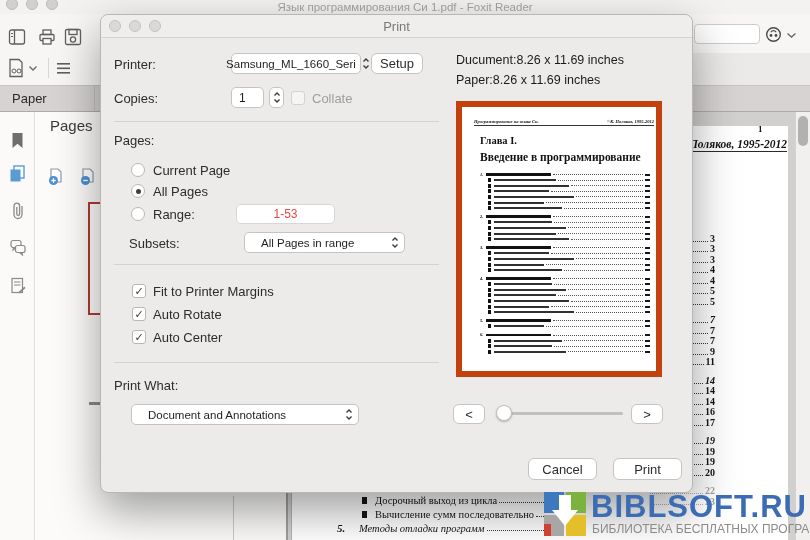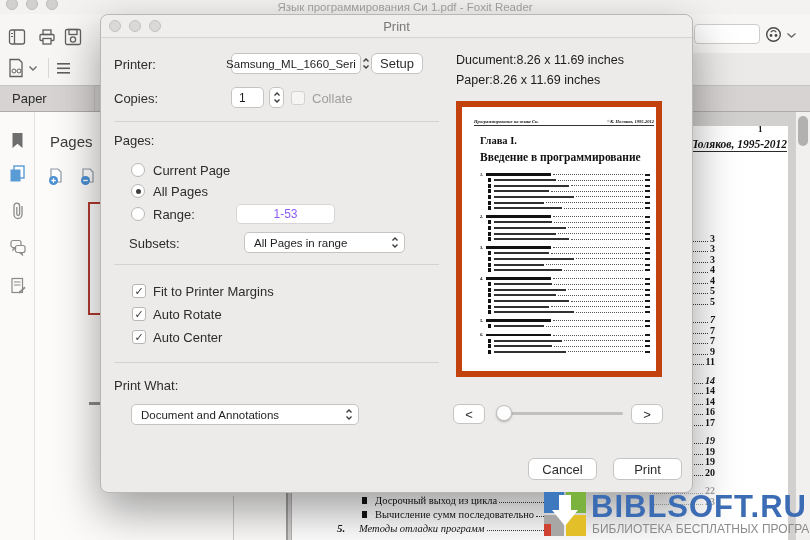--- a/index.html
+++ b/index.html
@@ -12,21 +12,21 @@
   .tl{border-radius:50%;width:12px;height:12px;background:#d2d0cf;border:1px solid #bdbbba;box-sizing:border-box;}
   .toolbar{left:0;top:14px;width:810px;height:71px;background:#f8f6f5;}
   .tb-right-band{left:660px;top:53px;width:150px;height:32px;background:#eceae9;}
   .tb-icon{display:flex;align-items:center;justify-content:center;}
   .search-box{left:694px;top:24px;width:66px;height:20px;background:#fff;border:1px solid #cfcdcc;border-radius:4px;box-sizing:border-box;}
   .tabbar{left:0;top:85px;width:810px;height:27px;background:#d6d3d2;border-top:1px solid #c6c4c3;border-bottom:1px solid #aeacab;box-sizing:border-box;}
   .start-tab{left:0;top:0;width:95px;height:25px;border-right:1px solid #c2c0bf;box-sizing:border-box;}
   .start-tab span{display:block;padding-left:12px;line-height:25px;font-size:13px;color:#2b2b2b;}
   .sidebar{left:0;top:112px;width:35px;height:428px;background:#fbfaf9;border-right:1px solid #e3e1e0;box-sizing:border-box;}
   .pages-panel{left:35px;top:112px;width:252px;height:428px;background:#fcfbfa;}
-  .pages-title{left:50px;top:133px;font-size:15px;color:#3c3c3c;}
+  .pages-title{left:50px;top:117px;font-size:15px;color:#3c3c3c;}
   .panel-divider{left:286px;top:112px;width:2px;height:428px;background:#a09e9d;}
   .red-thumb{left:88px;top:202px;width:190px;height:113px;background:#fff;border:2px solid #b23a30;box-sizing:border-box;}
   .thumb-dash{left:89px;top:402px;width:11px;height:3px;background:#8a8a8a;}
   .thumb-edge{left:233px;top:496px;width:1px;height:44px;background:#cbc9c8;}
   
   .doc-area{left:288px;top:112px;width:507px;height:428px;background:#d2d0cf;}
   .doc-page{left:292px;top:126px;width:496px;height:414px;background:#fff;box-shadow:-1px 0 0 #b5b3b2;}
   .doc-serif{font-family:"Liberation Serif","DejaVu Serif",serif;color:#141414;}
   .doc-header{left:310px;top:138px;width:477px;display:flex;justify-content:space-between;align-items:flex-end;
     border-bottom:1px solid #2a2a2a;padding-bottom:1px;font-size:11.5px;font-style:italic;font-weight:bold;}
@@ -47,33 +47,33 @@
   .dialog{left:100px;top:14px;width:593px;height:479px;background:#edebe9;border:1px solid #b9b7b6;
     border-radius:8px;box-shadow:0 18px 45px rgba(0,0,0,.38);box-sizing:border-box;z-index:10;}
   .dlg-titlebar{left:0;top:0;width:100%;height:23px;background:#f0eeec;border-bottom:1px solid #d6d4d2;
     border-radius:8px 8px 0 0;box-sizing:border-box;}
   .dlg-title{width:100%;text-align:center;line-height:23px;font-size:13px;color:#7b7977;}
   .dlg-tl{border-radius:50%;width:12px;height:12px;background:#dbd9d8;border:1px solid #c4c2c1;box-sizing:border-box;top:5px;}
   .lbl{font-size:13px;color:#2c2c2c;white-space:nowrap;}
   .lbl-grey{font-size:13px;color:#a09e9d;white-space:nowrap;}
   .field{background:#fff;border:1px solid #c6c4c3;border-radius:5px;box-sizing:border-box;}
   .select{display:flex;align-items:center;justify-content:center;font-size:11.5px;color:#1f1f1f;gap:6px;}
-  .select.left{justify-content:flex-start;padding-left:9px;}
+  .select.left{justify-content:flex-start;padding-left:16px;}
   .select .chev{margin-left:auto;margin-right:5px;flex:none;display:flex;}
   .btn{background:#fff;border:1px solid #c6c4c3;border-radius:6px;box-sizing:border-box;
     display:flex;align-items:center;justify-content:center;font-size:13px;color:#2c2c2c;}
   .divider{height:1px;background:#d4d2d0;}
   .radio{width:14px;height:14px;border-radius:50%;background:#fff;border:1px solid #b9b7b6;box-sizing:border-box;
     display:flex;align-items:center;justify-content:center;}
   .radio .dot{width:5px;height:5px;border-radius:50%;background:#3f3f3f;}
   .checkbox{width:14px;height:14px;border-radius:3px;background:#fff;border:1px solid #b9b7b6;box-sizing:border-box;
     font-size:11px;font-weight:bold;color:#3a3a3a;line-height:12px;text-align:center;}
   .checkbox.off{background:#f7f5f4;border-color:#d4d2d0;}
   .stepper{width:15px;height:21px;display:flex;flex-direction:column;align-items:center;justify-content:center;}
-  .rangebox{border-color:#d8d6d4;display:flex;align-items:center;justify-content:center;font-size:12px;color:#8b5cf6;}
+  .rangebox{border-color:#d8d6d4;display:flex;align-items:center;justify-content:center;font-size:12px;color:#ef4444;}
   .sizeinfo{font-size:12.5px;color:#1b1b1b;}
   
   .pv-page{left:355px;top:86px;width:206px;height:276px;background:#fff;border:6px solid #c2410c;box-sizing:border-box;}
   .pv-header{left:12px;top:12px;width:180px;display:flex;justify-content:space-between;align-items:flex-end;
     border-bottom:0.8px solid #333;font-family:"Liberation Serif","DejaVu Serif",serif;
     font-size:4.5px;font-style:italic;font-weight:bold;color:#111;padding-bottom:1px;}
   .pv-chapter{left:18px;top:28px;font-family:"Liberation Serif","DejaVu Serif",serif;font-weight:bold;font-size:10.5px;color:#111;}
   .pv-title{left:18px;top:44px;font-family:"Liberation Serif","DejaVu Serif",serif;font-weight:bold;font-size:11.5px;color:#111;}
   #preview-toc{left:18px;top:64px;width:170px;}
   .prow{display:flex;align-items:flex-end;height:5.6px;}

